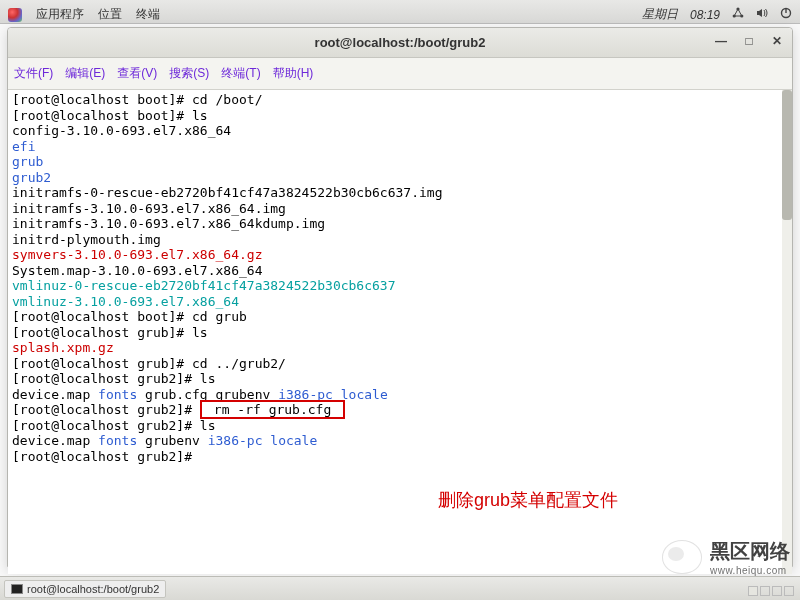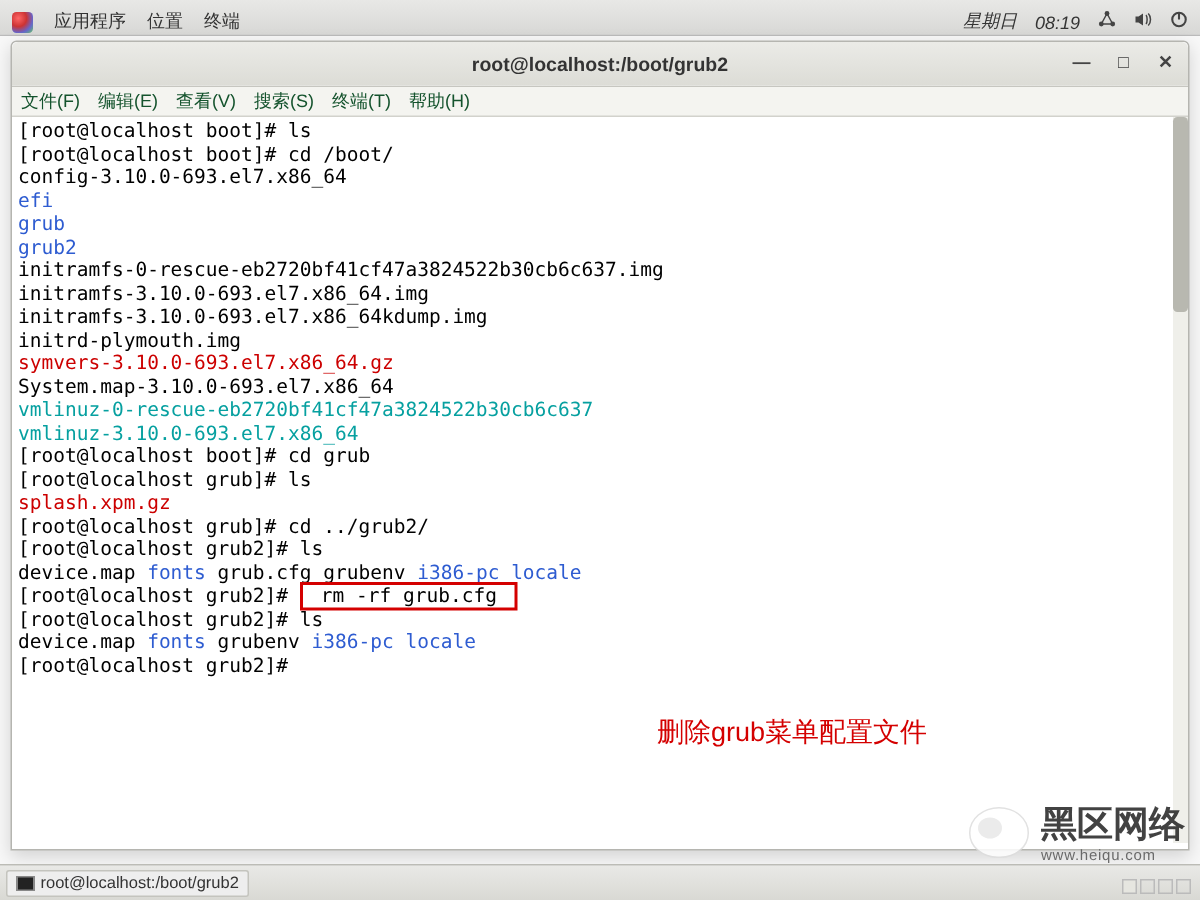--- a/index.html
+++ b/index.html
@@ -54,27 +54,27 @@
     font-size: 13px;
     font-weight: bold;
     color: #333;
     border-radius: 4px 4px 0 0;
   }
   .tb-btns {
     position: absolute; right: 6px; top: 4px; display: flex; gap: 10px;
   }
   .tb-btn { width: 18px; height: 18px; display: flex; align-items:center; justify-content:center; cursor: pointer; font-size: 12px; color:#444;}
   .menubar {
-    height: 20px;
+    height: 32px;
     background: #f4f4f0;
     border-bottom: 1px solid #d2d2cc;
     display: flex;
     align-items: center;
     font-size: 12px;
-    color: #14532d;
+    color: #6d28d9;
     padding-left: 6px;
     gap: 12px;
   }
   .menubar span { cursor: pointer; }
   .term {
     position: relative;
     background: #fff;
     font-family: "DejaVu Sans Mono","Courier New",monospace;
     font-size: 13px;
     line-height: 15.5px;
@@ -119,21 +119,21 @@
     width: 40px; height: 34px;
     background: #fff; border-radius: 50% 50% 48% 48%;
     border: 1px solid #ddd;
     position: relative;
   }
   .wm-logo::before{
     content:""; position:absolute; width:16px; height:14px;
     background:#e8e8e8; border-radius:50%;
     top:6px; left:5px;
   }
-  .wm-text { font-weight: bold; font-size: 24px; color: #222; }
+  .wm-text { font-weight: bold; font-size: 20px; color: #222; }
   .wm-sub { font-size: 10px; color: #555; letter-spacing:.5px; }
 
   .taskbar {
     position: absolute;
     bottom: 0; left: 0;
     height: 24px;
     width: 800px;
     background: linear-gradient(#e9e9e6, #d9d9d4);
     border-top: 1px solid #bcbcb6;
     display: flex;
@@ -205,22 +205,22 @@
     <span>编辑(E)</span>
     <span>查看(V)</span>
     <span>搜索(S)</span>
     <span>终端(T)</span>
     <span>帮助(H)</span>
   </div>
   <div class="term">
     <div class="scrollbar">
       <div class="scrollthumb"></div>
     </div>
+<div><span>[root@localhost boot]# </span><span>cd /boot/</span></div>
 <div><span>[root@localhost boot]# </span><span>ls</span></div>
-<div><span>[root@localhost boot]# </span><span>cd /boot/</span></div>
 <div>config-3.10.0-693.el7.x86_64</div>
 <div class="blue">efi</div>
 <div class="blue">grub</div>
 <div class="blue">grub2</div>
 <div>initramfs-0-rescue-eb2720bf41cf47a3824522b30cb6c637.img</div>
 <div>initramfs-3.10.0-693.el7.x86_64.img</div>
 <div>initramfs-3.10.0-693.el7.x86_64kdump.img</div>
 <div>initrd-plymouth.img</div>
 <div class="red">symvers-3.10.0-693.el7.x86_64.gz</div>
 <div>System.map-3.10.0-693.el7.x86_64</div>

